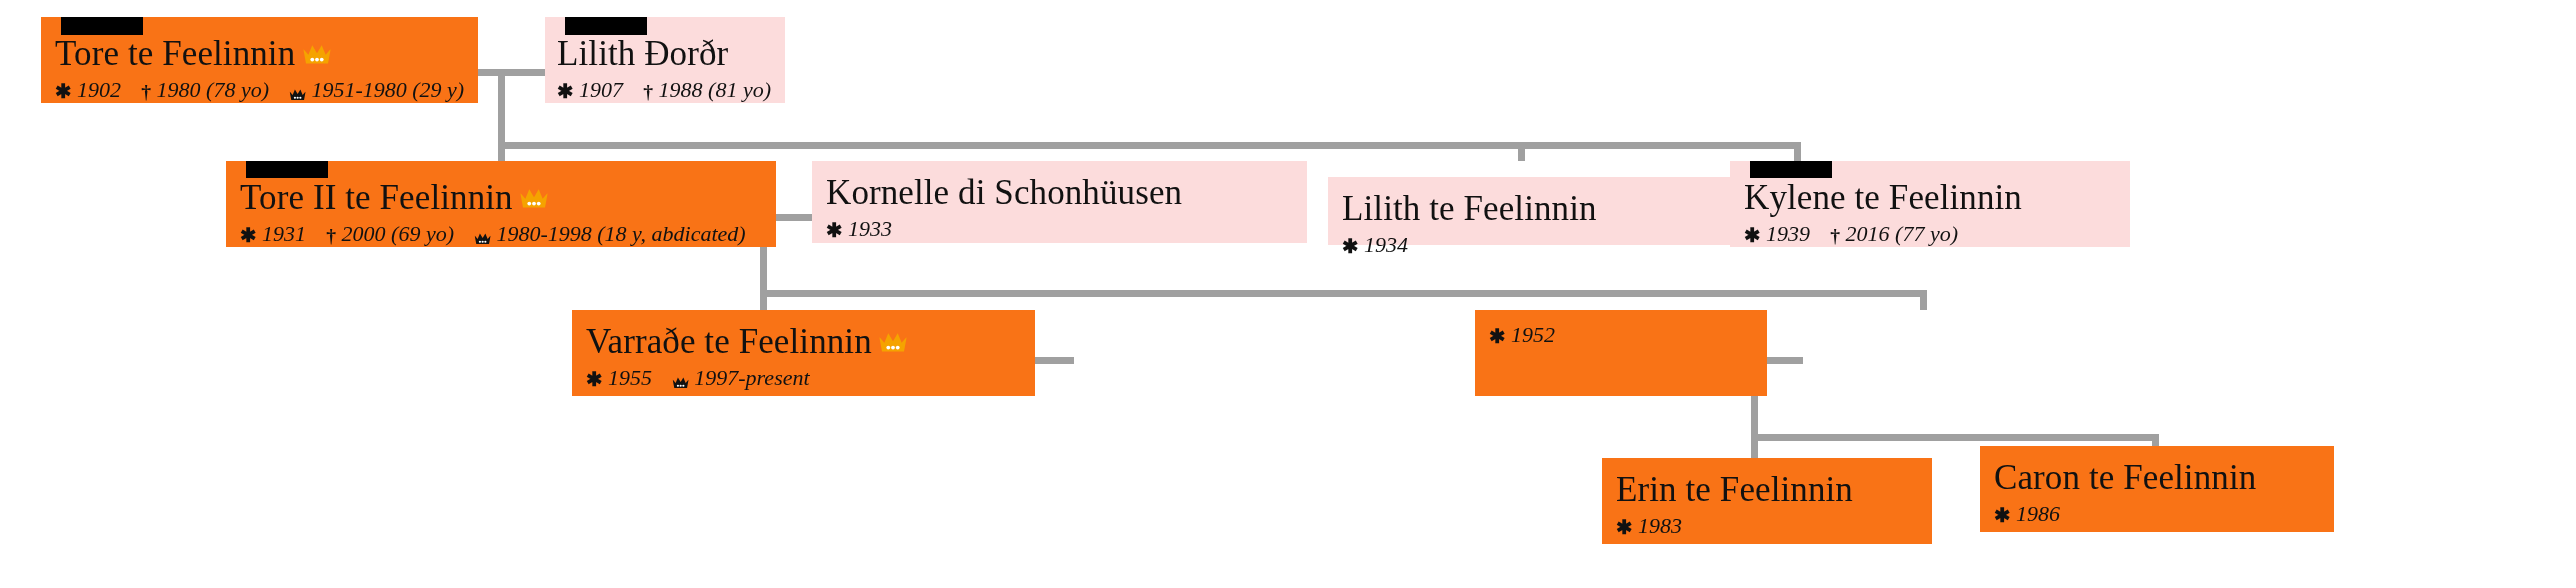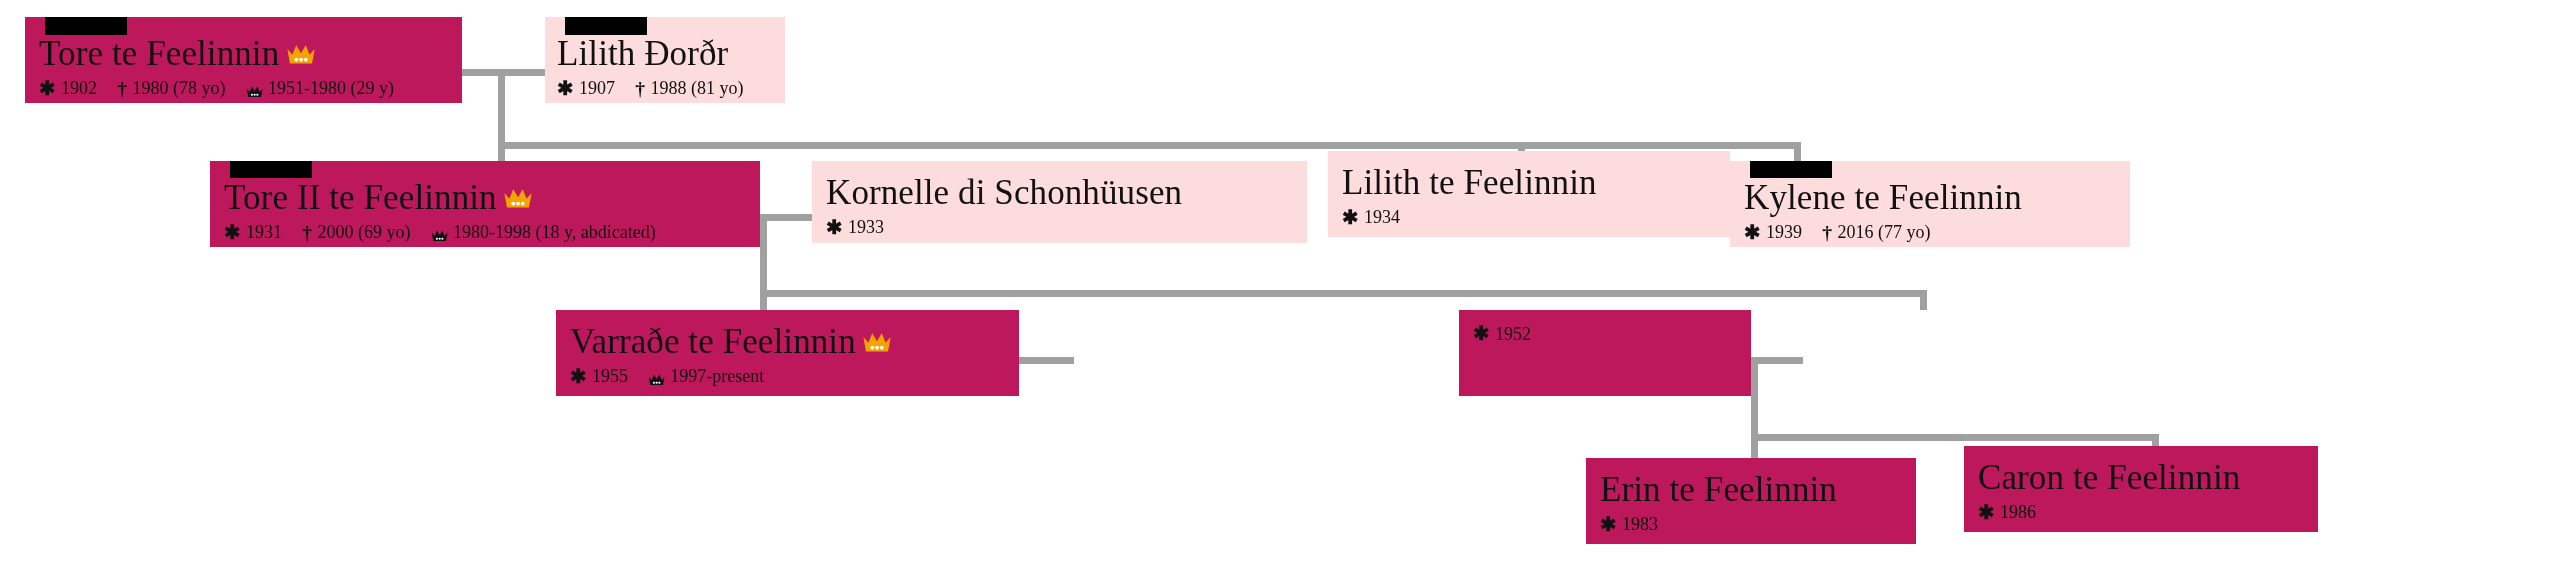--- a/index.html
+++ b/index.html
@@ -18,21 +18,21 @@
   
   .card{
     position:absolute;
     box-sizing:border-box;
     padding:7.9px 14px 9.4px 14px;
     background:#efefef;
     overflow:visible;
     white-space:nowrap;
   }
   .card.pink{background:#fcdcdc;}
-  .card.gray{background:#be185d;}
+  .card.gray{background:#f97316;margin-left:16px;}
 
   
   .portrait-bar{
     position:absolute;
     top:0;left:20.4px;
     width:82px;height:17.3px;
     background:#000000;
   }
 
   .name{
@@ -74,21 +74,21 @@
     font-weight:bold;
     font-size:19.6px;
     margin-right:5.5px;
     vertical-align:-0.8px;
   }
   .sym.crown-sym{
     vertical-align:-2.4px;
     margin-right:4.7px;
   }
   .sym.crown-sym svg{display:inline-block;vertical-align:middle;}
-  .val{display:inline-block;font-size:18px;}
+  .val{display:inline-block;font-size:22px;font-style:italic;}
 </style>
 </head>
 <body>
 
 <div id="tree">
 
   <div class="link h" style="left:462px;top:69px;width:83px;"></div>
   <div class="link v" style="left:498px;top:69px;height:77px;"></div>
 
   <div class="link h" style="left:498px;top:142px;width:1303px;"></div>
@@ -164,21 +164,21 @@
 
   <div class="card pink" style="left:812px;top:161px;width:495px;height:82px;">
     <span class="name">
       <span>Kornelle di Schonhüusen</span>
     </span>
     <span class="facts">
       <span class="fact"><span class="sym">✱</span><span class="val">1933</span></span>
     </span>
   </div>
 
-  <div class="card pink" style="left:1328px;top:151px;width:402px;height:86px;">
+  <div class="card pink" style="left:1328px;top:177px;width:402px;height:68px;">
     <span class="name">
       <span>Lilith te Feelinnin</span>
     </span>
     <span class="facts">
       <span class="fact"><span class="sym">✱</span><span class="val">1934</span></span>
     </span>
   </div>
 
   <div class="card pink hasbar" style="left:1730px;top:161px;width:400px;height:86px;">
     <div class="portrait-bar"></div>

